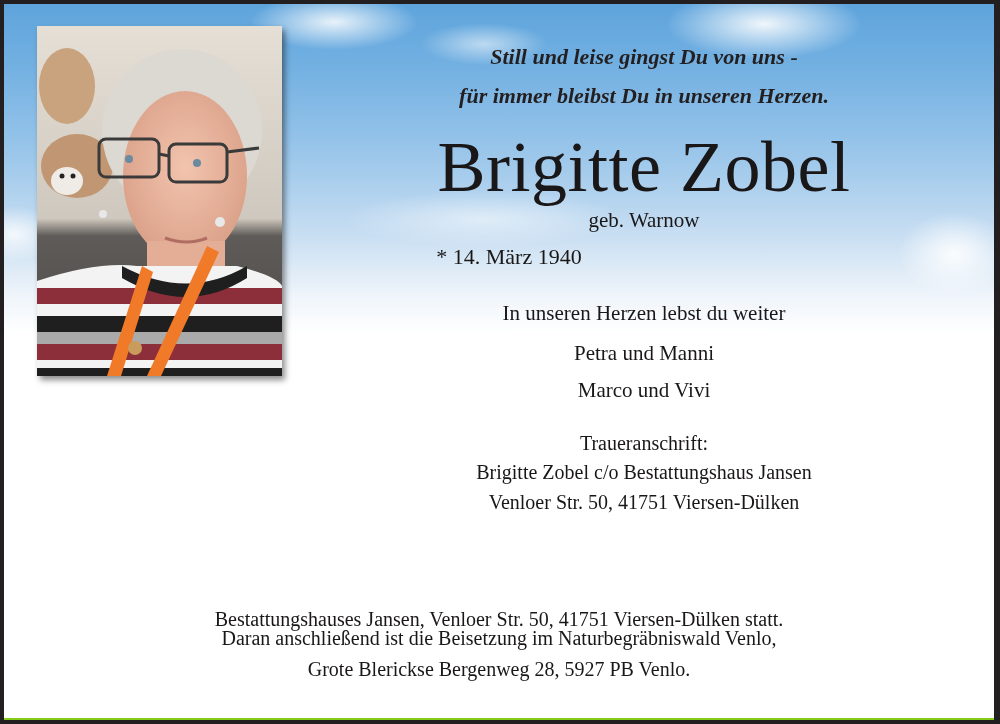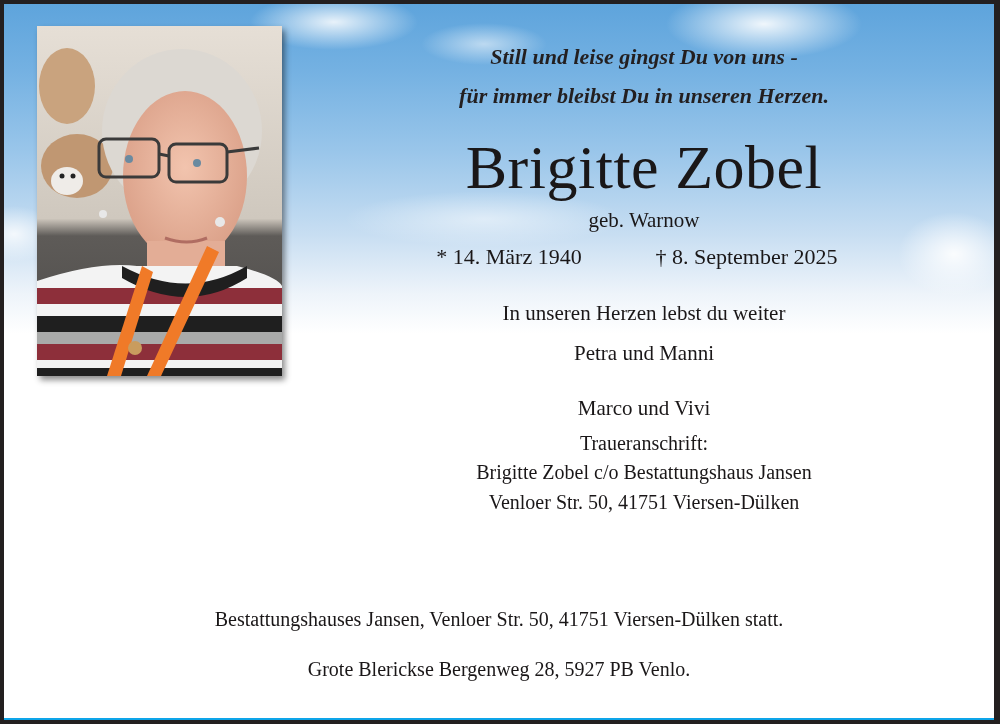--- a/index.html
+++ b/index.html
@@ -7,21 +7,21 @@
     width: 1000px; height: 724px; overflow: hidden;
     background: #231f20;
     font-family: "Liberation Serif", "DejaVu Serif", serif;
     color: #1a1718;
   }
   .frame {
     position: absolute; left: 4px; top: 4px;
     width: 990px; height: 714px;
     background: #ffffff;
     overflow: hidden;
-    border-bottom: 2px solid #0ea5e9;
+    border-bottom: 2px solid #84cc16;
   }
   .sky {
     position: absolute; left: 0; top: 0; width: 100%; height: 330px;
     background:
       radial-gradient(ellipse 120px 40px at 330px 18px, rgba(255,255,255,0.85), rgba(255,255,255,0) 70%),
       radial-gradient(ellipse 140px 50px at 760px 20px, rgba(255,255,255,0.9), rgba(255,255,255,0) 70%),
       radial-gradient(ellipse 90px 30px at 480px 40px, rgba(255,255,255,0.55), rgba(255,255,255,0) 70%),
       radial-gradient(ellipse 80px 60px at 950px 250px, rgba(255,255,255,0.9), rgba(255,255,255,0) 70%),
       radial-gradient(ellipse 60px 40px at 10px 230px, rgba(255,255,255,0.8), rgba(255,255,255,0) 70%),
       radial-gradient(ellipse 200px 40px at 480px 215px, rgba(255,255,255,0.5), rgba(255,255,255,0) 70%),
@@ -37,21 +37,21 @@
   .photo svg { display: block; }
   .content { position: absolute; left: 0; top: 0; width: 100%; height: 100%; }
   .line { position: absolute; text-align: center; white-space: nowrap; }
   .verse {
     left: 380px; width: 520px;
     font-style: italic; font-weight: bold;
     font-size: 22px; color: #231f20;
   }
   .name {
     left: 380px; width: 520px; top: 128px;
-    font-size: 62px; letter-spacing: 0.5px; line-height: 70px;
+    font-size: 72px; letter-spacing: 0.5px; line-height: 70px;
   }
   .maiden { left: 380px; width: 520px; top: 204px; font-size: 21px; }
   .dates { top: 240px; font-size: 22px; }
   .body-line { left: 380px; width: 520px; font-size: 21px; }
   .footer-line { left: 0; width: 990px; font-size: 20px; }
 </style>
 </head>
 <body>
 
 <div class="frame">
@@ -112,26 +112,26 @@
   </div>
 
   <div class="content">
     <div class="line verse" style="top:40px;">Still und leise gingst Du von uns -</div>
     <div class="line verse" style="top:79px;">für immer bleibst Du in unseren Herzen.</div>
 
     <div class="line name">Brigitte Zobel</div>
     <div class="line maiden">geb. Warnow</div>
 
     <div class="line dates" style="left:410px; width:190px;">* 14. März 1940</div>
-    <div class="line dates" style="left:630px; width:225px;">† 8. September 2025</div>
 
     <div class="line body-line" style="top:297px;">In unseren Herzen lebst du weiter</div>
     <div class="line body-line" style="top:337px;">Petra und Manni</div>
-    <div class="line body-line" style="top:392px;">Marco und Vivi</div>
+    <div class="line body-line" style="top:374px;">Marco und Vivi</div>
 
     <div class="line body-line" style="top:457px; font-size:20px;">Brigitte Zobel c/o Bestattungshaus Jansen</div>
     <div class="line body-line" style="top:428px; font-size:20px;">Traueranschrift:</div>
     <div class="line body-line" style="top:487px; font-size:20px;">Venloer Str. 50, 41751 Viersen-Dülken</div>
 
     <div class="line footer-line" style="top:592px;margin-top:12px;">Bestattungshauses Jansen, Venloer Str. 50, 41751 Viersen-Dülken statt.</div>
+    <div class="line footer-line" style="top:623px;">Daran anschließend ist die Beisetzung im Naturbegräbniswald Venlo,</div>
     <div class="line footer-line" style="top:654px;">Grote Blerickse Bergenweg 28, 5927 PB Venlo.</div>
   </div>
 </div>
 
 </body></html>

